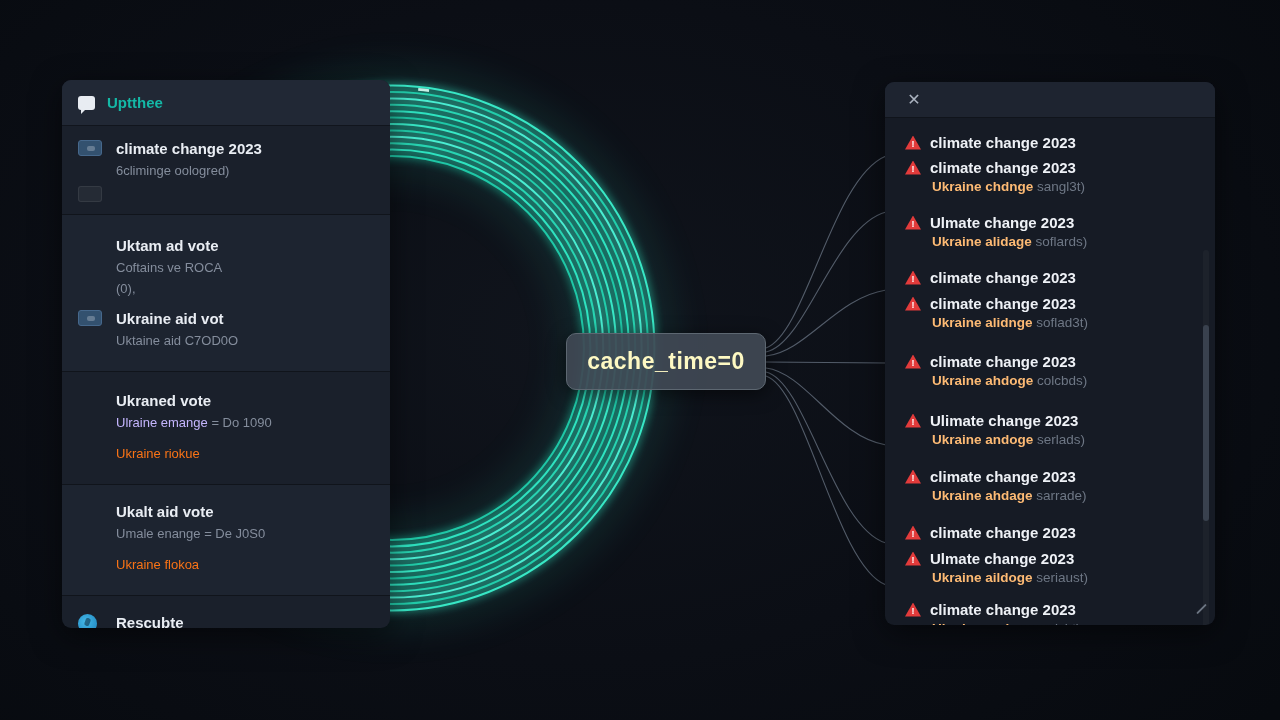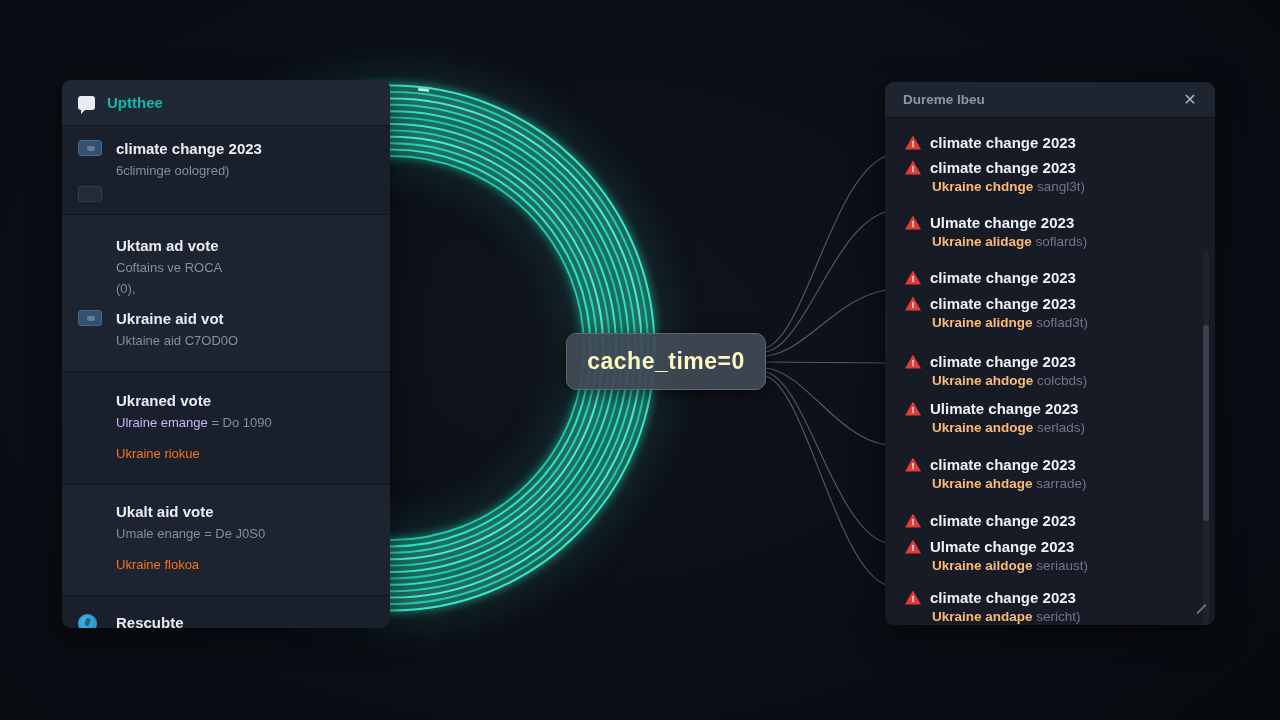--- a/index.html
+++ b/index.html
@@ -89,21 +89,21 @@
     background:#e23b3b;
     clip-path:polygon(50% 0%, 100% 100%, 0% 100%);
     display:flex; align-items:flex-end; justify-content:center;
     color:#fff; font-size:9px; font-weight:bold;
   }
   .warn::after { content:"!"; line-height:11px; }
   .rp-title { color:#eef1f6; font-size:15px; font-weight:bold; white-space:nowrap; }
   .rp-sub { padding-left:27px; height:20px; font-size:13.5px; white-space:nowrap; }
   .rp-sub-main { color:#fdba74; font-weight:bold; }
   .rp-sub-dim { color:#6e7785; }
-  .mt2{margin-top:2px} .mt3{margin-top:3px} .mt4{margin-top:4px} .mt8{margin-top:8px}
+  .mt2{margin-top:2px} .mt3{margin-top:3px} .mt4{margin-top:16px} .mt8{margin-top:8px}
   .mt12{margin-top:12px} .mt13{margin-top:13px} .mt15{margin-top:15px}
 
   .rp-scroll-track {
     position:absolute; right:6px; top:168px; width:6px; height:392px;
     background:rgba(255,255,255,0.03); border-radius:3px;
   }
   .rp-scroll-thumb {
     position:absolute; right:6px; top:243px; width:6px; height:196px;
     background:#39414e; border-radius:3px;
   }
@@ -256,21 +256,20 @@
             <span class="circle-icon"></span>
           </span>
         <div class="lp-title">Rescubte</div>
       </div>
 
     </div>
   </div>
 
   <div class="right-panel">
     <div class="rp-header">
-      <span class="title">Dureme lbeu</span>
       <span class="rp-close">✕</span>
     </div>
     <div class="rp-body">
 
       <div class="rp-item">
         <div class="rp-line">
             <span class="warn"></span>
             <span class="rp-title">climate change 2023</span>
           </div>
       </div>

